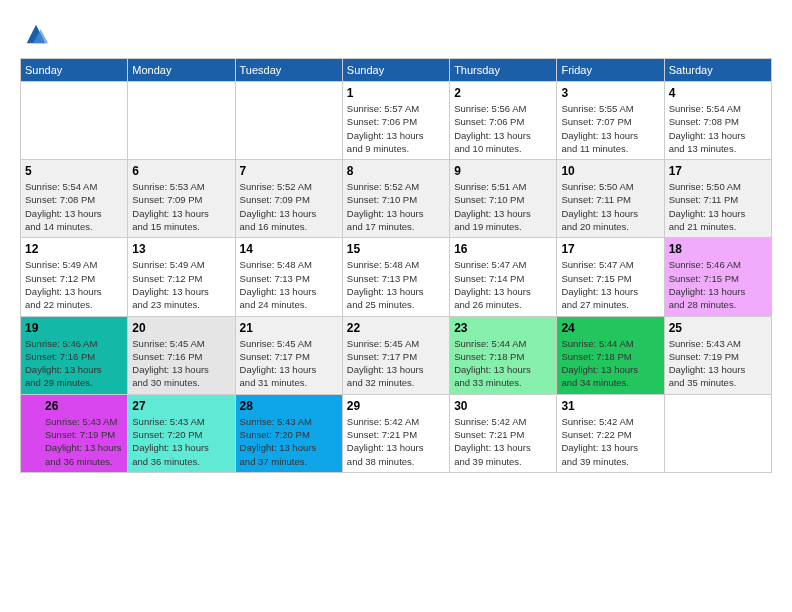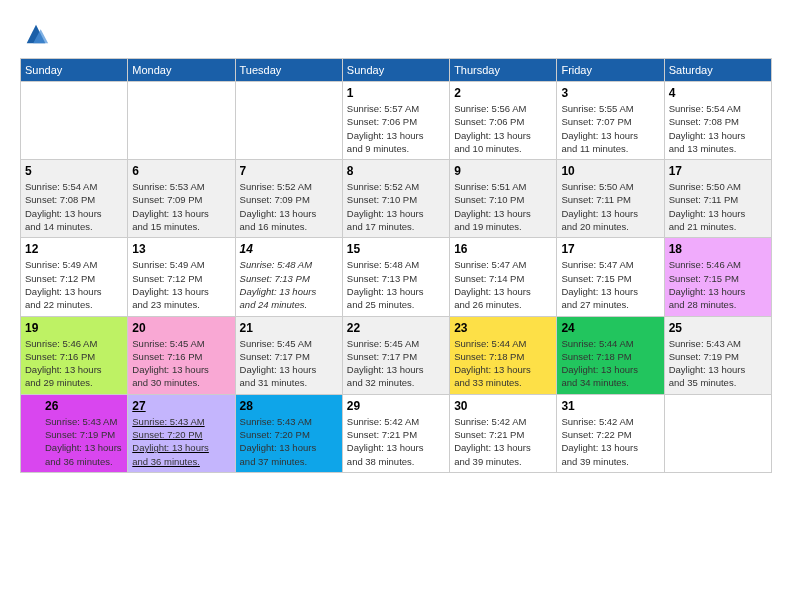--- a/index.html
+++ b/index.html
@@ -205,21 +205,21 @@
 Daylight: 13 hours
 and 22 minutes.</div>
         </td>
         <td style="background-color: rgb(255, 255, 255);">
           <div class="day-num">13</div>
           <div class="day-info" style="white-space: pre-line;">Sunrise: 5:49 AM
 Sunset: 7:12 PM
 Daylight: 13 hours
 and 23 minutes.</div>
         </td>
-        <td style="background-color: rgb(255, 255, 255); font-style: italic;">
+        <td style="background-color: rgb(255, 255, 255);">
           <div class="day-num">14</div>
           <div class="day-info" style="white-space: pre-line;">Sunrise: 5:48 AM
 Sunset: 7:13 PM
 Daylight: 13 hours
 and 24 minutes.</div>
         </td>
         <td style="background-color: rgb(255, 255, 255);">
           <div class="day-num">15</div>
           <div class="day-info" style="white-space: pre-line;">Sunrise: 5:48 AM
 Sunset: 7:13 PM
@@ -242,49 +242,49 @@
         </td>
         <td style="background-color: #f0abfc;">
           <div class="day-num">18</div>
           <div class="day-info" style="white-space: pre-line;">Sunrise: 5:46 AM
 Sunset: 7:15 PM
 Daylight: 13 hours
 and 28 minutes.</div>
         </td>
       </tr>
       <tr>
-        <td style="background-color: #bef264; margin-top: 44px;">
+        <td style="background-color: #14b8a6; margin-top: 44px;">
           <div class="day-num">19</div>
           <div class="day-info" style="white-space: pre-line;">Sunrise: 5:46 AM
 Sunset: 7:16 PM
 Daylight: 13 hours
 and 29 minutes.</div>
         </td>
-        <td style="background-color: #f9a8d4;">
+        <td style="background-color: #e5e5e5;">
           <div class="day-num">20</div>
           <div class="day-info" style="white-space: pre-line;">Sunrise: 5:45 AM
 Sunset: 7:16 PM
 Daylight: 13 hours
 and 30 minutes.</div>
         </td>
         <td style="background-color: rgb(240, 240, 240);">
           <div class="day-num">21</div>
           <div class="day-info" style="white-space: pre-line;">Sunrise: 5:45 AM
 Sunset: 7:17 PM
 Daylight: 13 hours
 and 31 minutes.</div>
         </td>
         <td style="background-color: rgb(240, 240, 240);">
           <div class="day-num">22</div>
           <div class="day-info" style="white-space: pre-line;">Sunrise: 5:45 AM
 Sunset: 7:17 PM
 Daylight: 13 hours
 and 32 minutes.</div>
         </td>
-        <td style="background-color: #fde047;">
+        <td style="background-color: #86efac;">
           <div class="day-num">23</div>
           <div class="day-info" style="white-space: pre-line;">Sunrise: 5:44 AM
 Sunset: 7:18 PM
 Daylight: 13 hours
 and 33 minutes.</div>
         </td>
         <td style="background-color: #22c55e;">
           <div class="day-num">24</div>
           <div class="day-info" style="white-space: pre-line;">Sunrise: 5:44 AM
 Sunset: 7:18 PM
@@ -300,21 +300,21 @@
         </td>
       </tr>
       <tr>
         <td style="background-color: #d946ef; padding-left: 24px;">
           <div class="day-num">26</div>
           <div class="day-info" style="white-space: pre-line;">Sunrise: 5:43 AM
 Sunset: 7:19 PM
 Daylight: 13 hours
 and 36 minutes.</div>
         </td>
-        <td style="background-color: #c4b5fd; text-decoration: underline;">
+        <td style="background-color: #5eead4;">
           <div class="day-num">27</div>
           <div class="day-info" style="white-space: pre-line;">Sunrise: 5:43 AM
 Sunset: 7:20 PM
 Daylight: 13 hours
 and 36 minutes.</div>
         </td>
         <td style="background-color: #0ea5e9;">
           <div class="day-num">28</div>
           <div class="day-info" style="white-space: pre-line;">Sunrise: 5:43 AM
 Sunset: 7:20 PM

